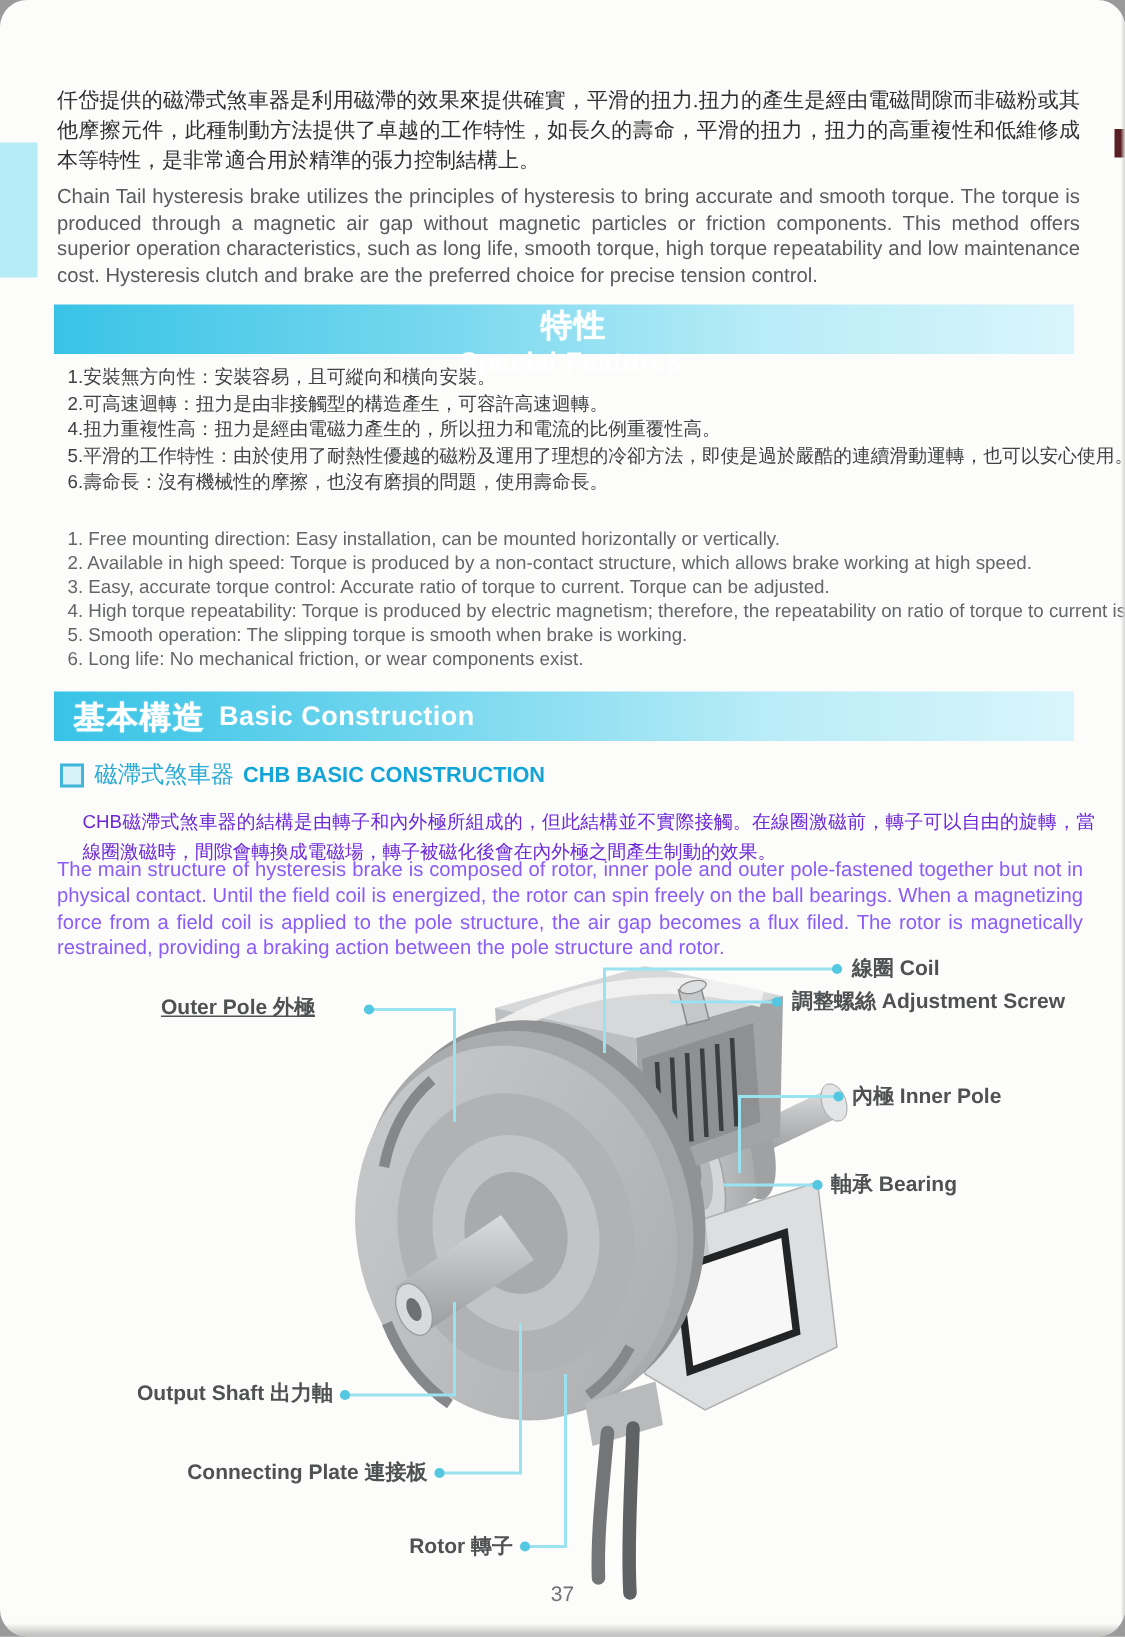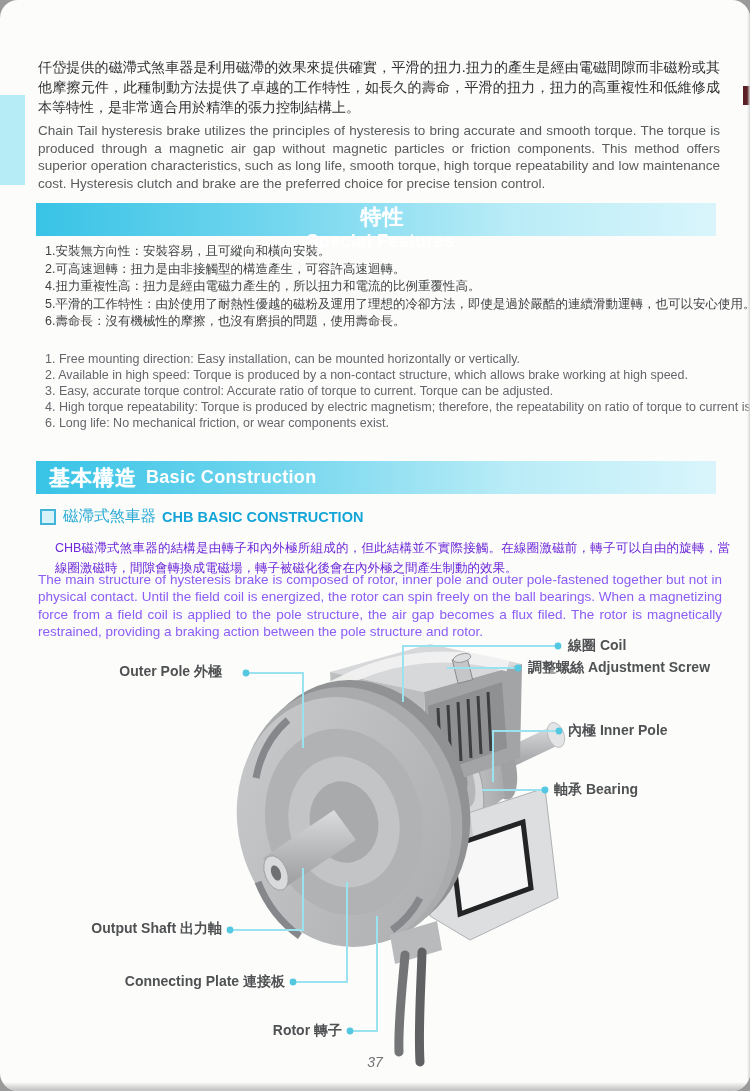--- a/index.html
+++ b/index.html
@@ -43,27 +43,27 @@
            line-height:19.5px;color:#6d28d9;text-align:justify;}
   .en-body{position:absolute;left:38px;top:571px;width:684px;margin:0;font-size:13.5px;
            line-height:17.4px;color:#8b5cf6;text-align:justify;}
 
   .diagram{position:absolute;left:0;top:630px;width:750px;height:445px;}
   .lbl{position:absolute;font-size:14px;font-weight:bold;color:#4f5153;white-space:nowrap;}
   .lbl-coil{left:568px;top:637px;}
   .lbl-screw{left:528px;top:659px;}
   .lbl-inner-pole{left:568px;top:722px;}
   .lbl-bearing{left:554px;top:781px;}
-  .lbl-outer-pole{right:528px;top:663px;}
+  .lbl-outer-pole{right:540px;top:663px;text-decoration:underline;}
   .lbl-output-shaft{right:528px;top:920px;}
   .lbl-connecting-plate{right:465px;top:973px;}
   .lbl-rotor{right:408px;top:1022px;}
 
   .page-num{position:absolute;left:358px;top:1054px;width:34px;text-align:center;
-            font-size:14px;color:#6f7173;font-style:italic;}
+            font-size:14px;color:#6f7173;}
 </style>
 </head>
 <body>
 
 <div class="page">
 
   <div class="side-tab"></div>
   <div class="red-mark"></div>
 
   <p class="zh-intro">仟岱提供的磁滯式煞車器是利用磁滯的效果來提供確實，平滑的扭力.扭力的產生是經由電磁間隙而非磁粉或其他摩擦元件，此種制動方法提供了卓越的工作特性，如長久的壽命，平滑的扭力，扭力的高重複性和低維修成本等特性，是非常適合用於精準的張力控制結構上。</p>
@@ -80,20 +80,21 @@
     <div class="li">4.扭力重複性高：扭力是經由電磁力產生的，所以扭力和電流的比例重覆性高。</div>
     <div class="li">5.平滑的工作特性：由於使用了耐熱性優越的磁粉及運用了理想的冷卻方法，即使是過於嚴酷的連續滑動運轉，也可以安心使用。</div>
     <div class="li">6.壽命長：沒有機械性的摩擦，也沒有磨損的問題，使用壽命長。</div>
   </div>
 
   <div class="en-list">
     <div class="li">1. Free mounting direction: Easy installation, can be mounted horizontally or vertically.</div>
     <div class="li">2. Available in high speed: Torque is produced by a non-contact structure, which allows brake working at high speed.</div>
     <div class="li">3. Easy, accurate torque control: Accurate ratio of torque to current. Torque can be adjusted.</div>
     <div class="li">4. High torque repeatability: Torque is produced by electric magnetism; therefore, the repeatability on ratio of torque to current is very high.</div>
+    <div class="li">5. Smooth operation: The slipping torque is smooth when brake is working.</div>
     <div class="li">6. Long life: No mechanical friction, or wear components exist.</div>
   </div>
 
   <div class="band band2">
     <span class="band-zh">基本構造</span>
     <span class="band-en">Basic Construction</span>
   </div>
 
   <div class="subtitle">
     <span class="sq"></span>

